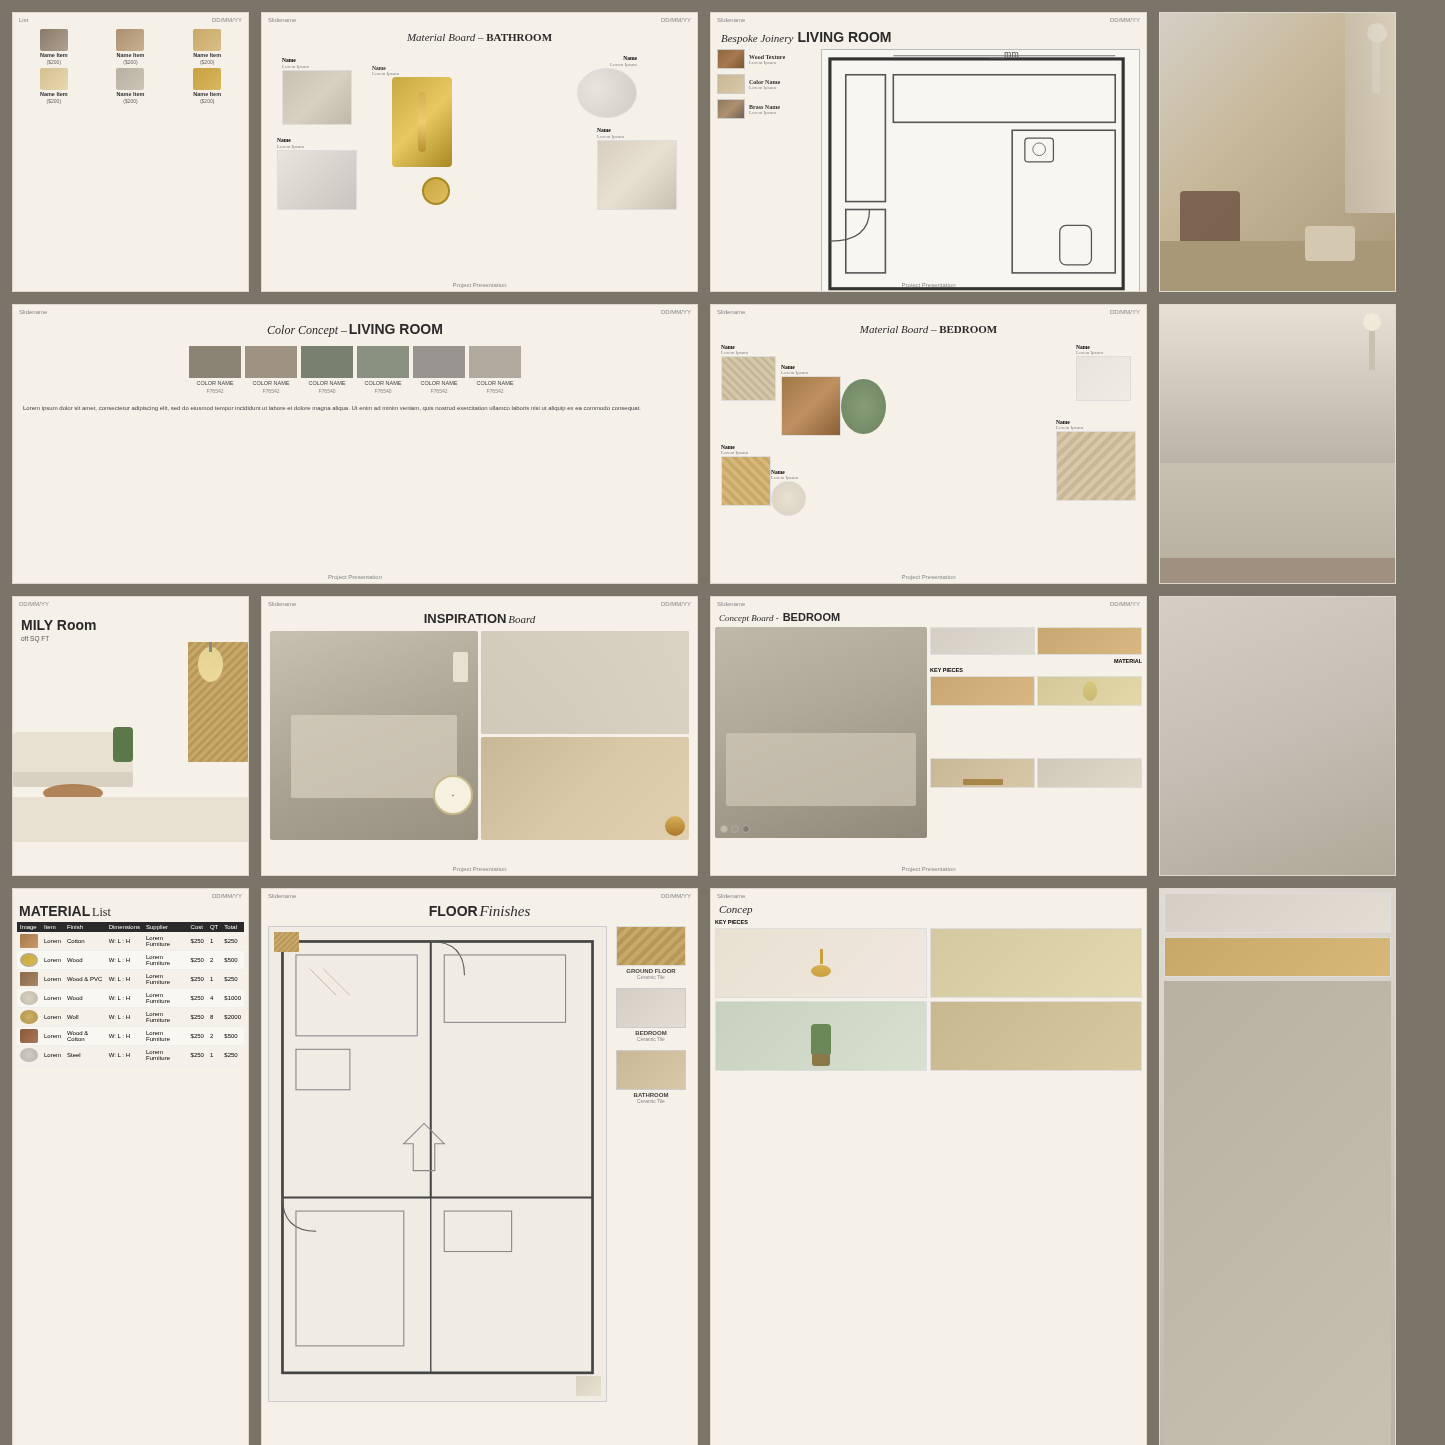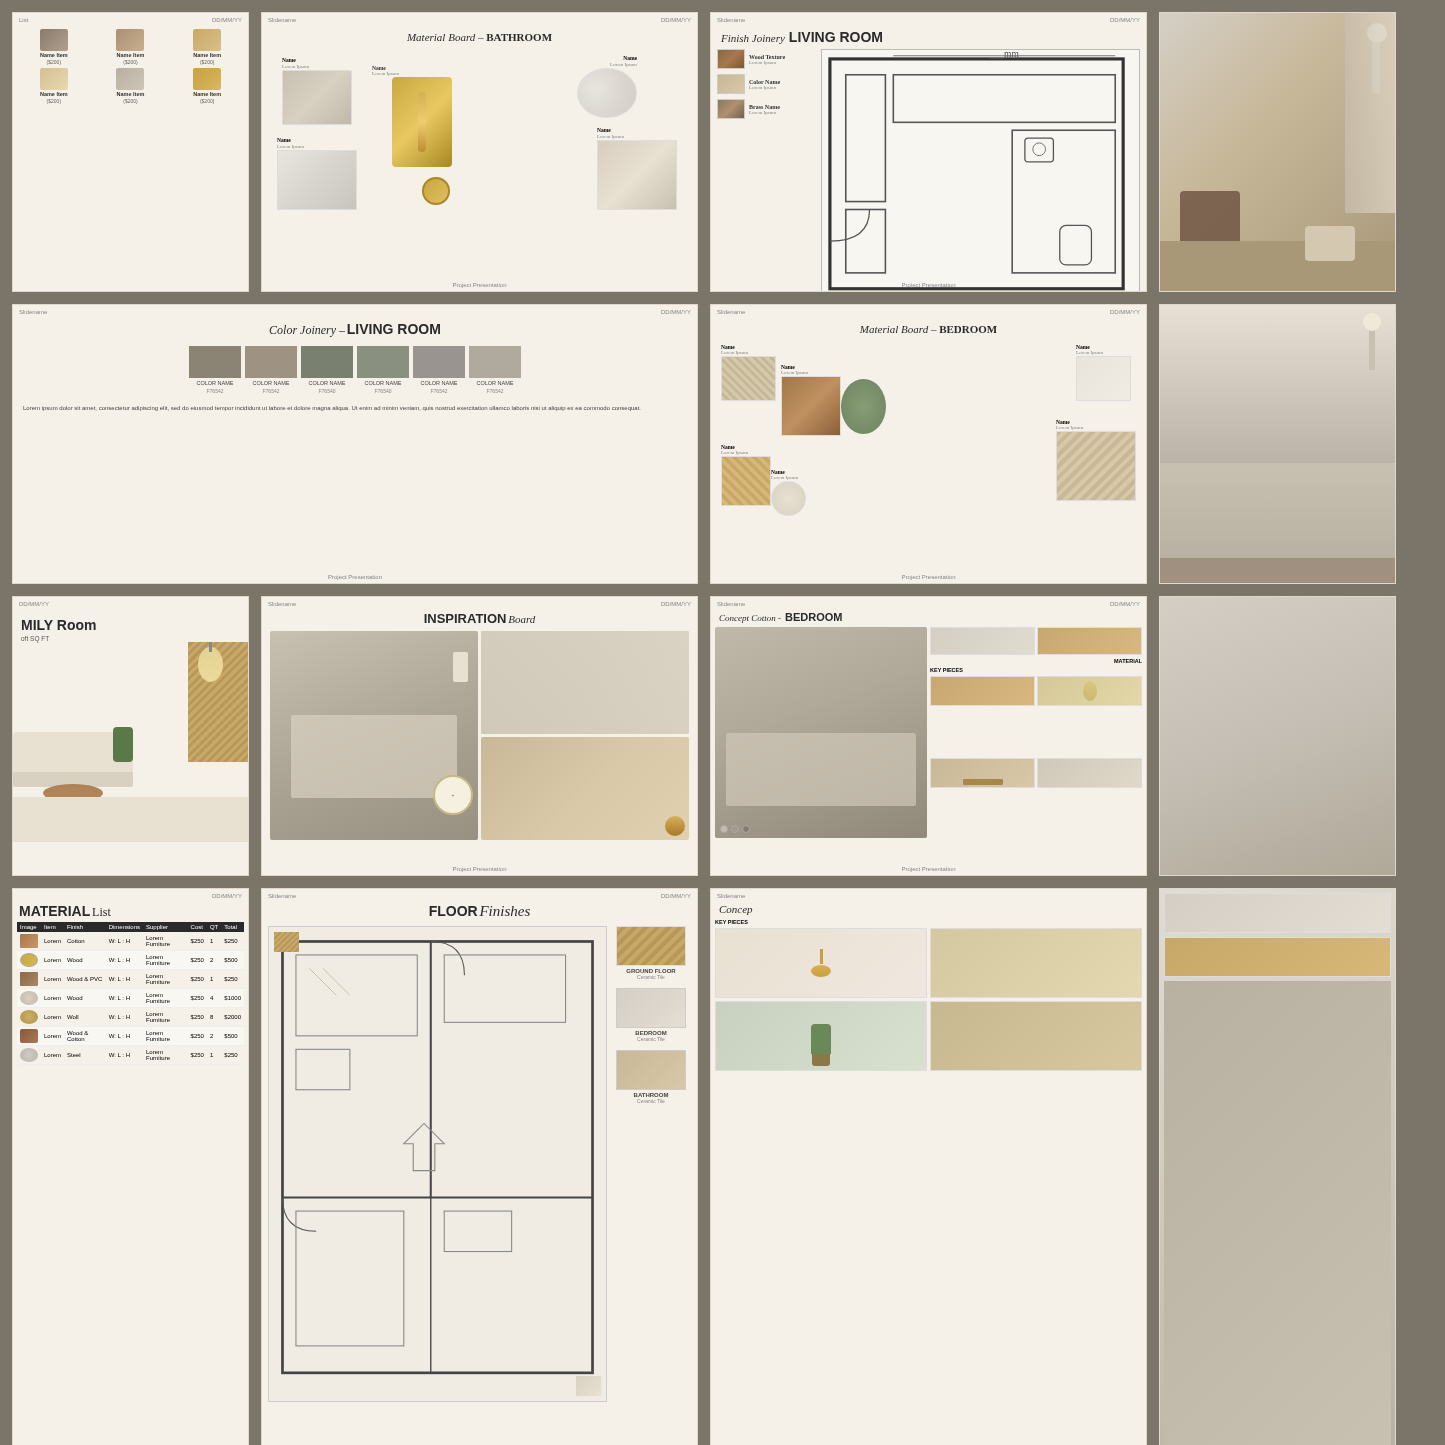--- a/index.html
+++ b/index.html
@@ -426,21 +426,21 @@
     </div>
     <div class="slide-footer">Project Presentation</div>
   </div>
 
   <div class="slide slide-joinery">
     <div class="slide-header">
       <span>Slidename</span>
       <span>DD/MM/YY</span>
     </div>
     <div style="display:flex;align-items:baseline;gap:4px;padding:4px 10px 2px;">
-      <em style="font-size:11px;color:#2a2a2a;">Finish Joinery</em>
+      <em style="font-size:11px;color:#2a2a2a;">Bespoke Joinery</em>
       <strong style="font-size:14px;color:#2a2a2a;font-family:Arial,sans-serif;">LIVING ROOM</strong>
     </div>
     <div class="joinery-content">
       <div class="joinery-swatches">
         <div class="joinery-swatch-row">
           <div class="joinery-swatch" style="background:linear-gradient(135deg,#8a6840,#a87850,#7a5830);"></div>
           <div class="joinery-label-wrap">
             <span class="joinery-label-name">Wood Texture</span>
             <span class="joinery-label-sub">Lorem Ipsum</span>
           </div>
@@ -502,21 +502,21 @@
       <div style="position:absolute;right:40px;bottom:30px;width:50px;height:35px;background:#d4c8b0;border-radius:4px;"></div>
     </div>
   </div>
 
   <div class="slide slide-colorpalette">
     <div class="slide-header">
       <span>Slidename</span>
       <span>DD/MM/YY</span>
     </div>
     <div style="text-align:center;padding:4px 4px 2px;">
-      <em style="font-size:12px;color:#2a2a2a;">Color Joinery –</em>
+      <em style="font-size:12px;color:#2a2a2a;">Color Concept –</em>
       <strong style="font-size:14px;color:#2a2a2a;font-family:Arial,sans-serif;">LIVING ROOM</strong>
     </div>
     <div class="palette-row">
       <div class="palette-swatch-wrap">
         <div class="palette-swatch" style="background:#8b8475;"></div>
         <span class="palette-name">COLOR NAME</span>
         <span class="palette-code">F76542</span>
       </div>
       <div class="palette-swatch-wrap">
         <div class="palette-swatch" style="background:#9e9282;"></div>
@@ -678,21 +678,21 @@
       <div style="position:absolute;bottom:0;left:0;right:0;height:45px;background:#e8e0d0;"></div>
     </div>
   </div>
 
   <div class="slide slide-concept-bedroom">
     <div class="slide-header">
       <span>Slidename</span>
       <span>DD/MM/YY</span>
     </div>
     <div style="display:flex;align-items:baseline;gap:4px;padding:2px 8px;">
-      <span style="font-size:9px;color:#2a2a2a;font-style:italic;">Concept Cotton -</span>
+      <span style="font-size:9px;color:#2a2a2a;font-style:italic;">Concept Board -</span>
       <strong style="font-size:11px;color:#2a2a2a;font-family:Arial,sans-serif;">BEDROOM</strong>
     </div>
 
     <div style="display:grid;grid-template-columns:1fr 1fr;gap:3px;padding:2px 4px;height:215px;">
 
       <div style="background:linear-gradient(160deg,#c0b8a8 0%,#b0a898 40%,#a09888 70%,#908878 100%);border-radius:2px;position:relative;">
         <div style="position:absolute;bottom:15%;left:5%;width:90%;height:35%;background:#d0c8b8;border-radius:2px;opacity:0.7;"></div>
 
         <div style="position:absolute;bottom:5px;left:5px;display:flex;gap:3px;">
           <div style="width:8px;height:8px;border-radius:50%;background:#c8bba8;border:1px solid #aaa;"></div>

